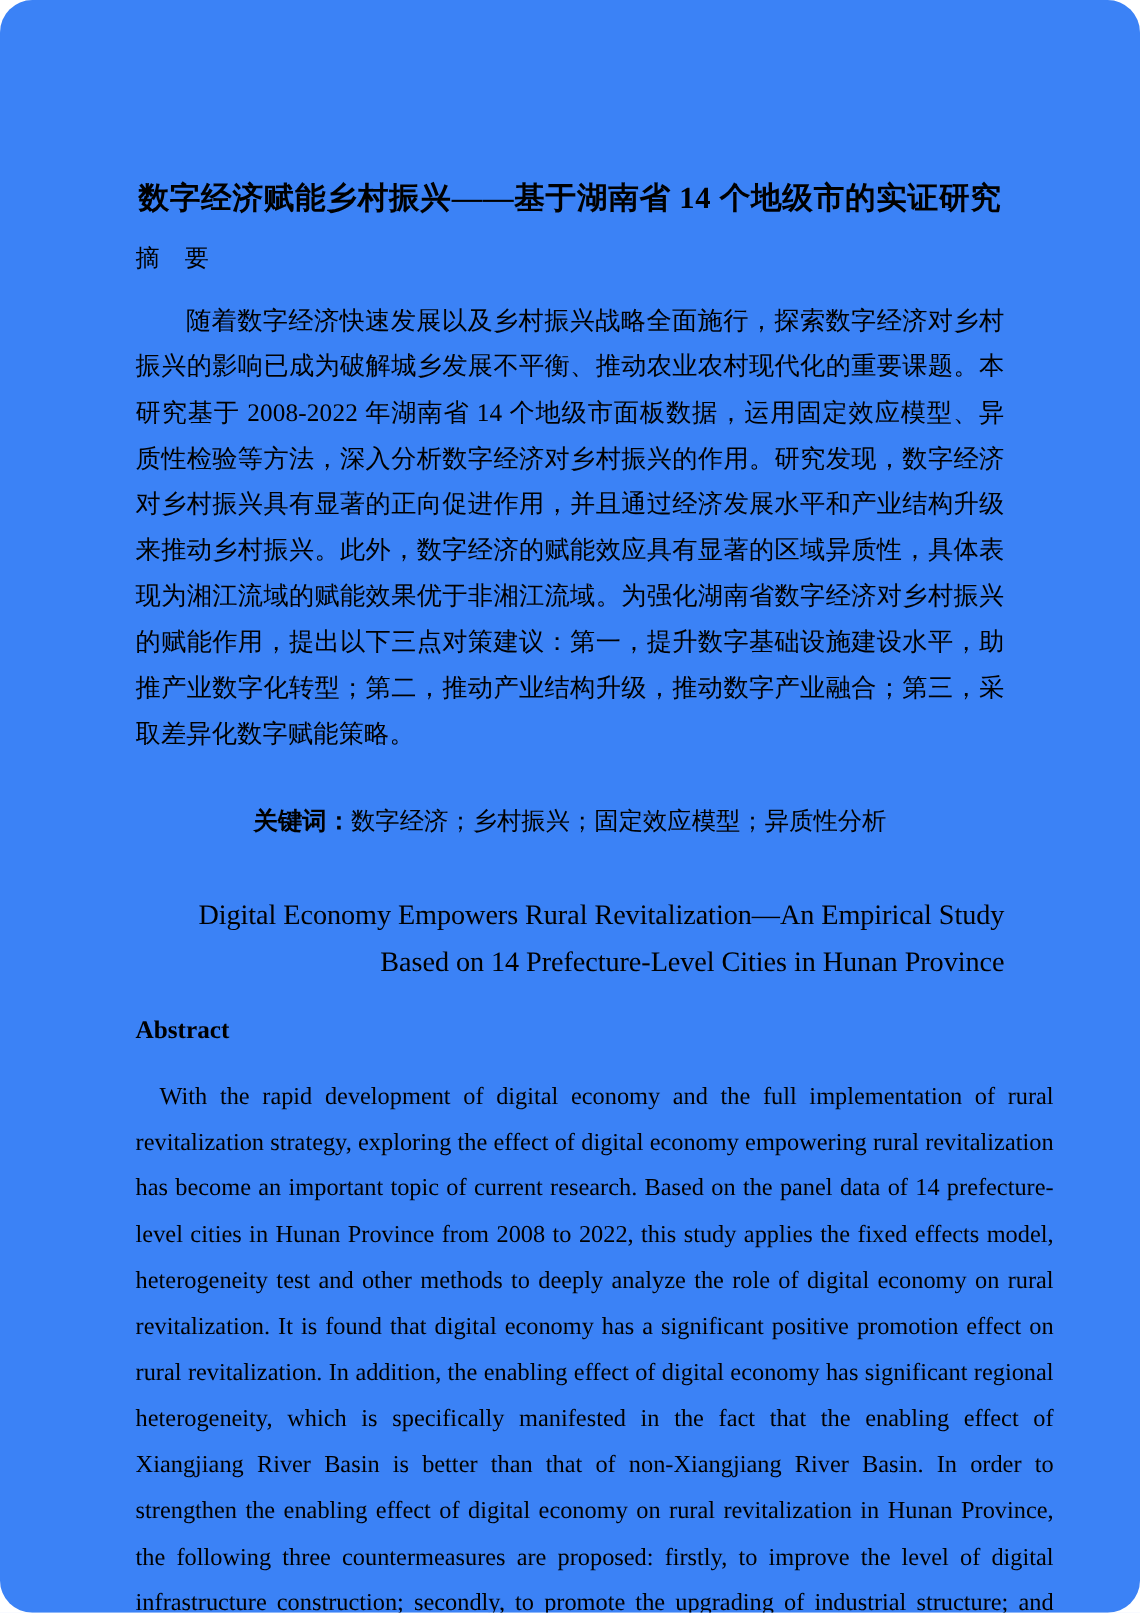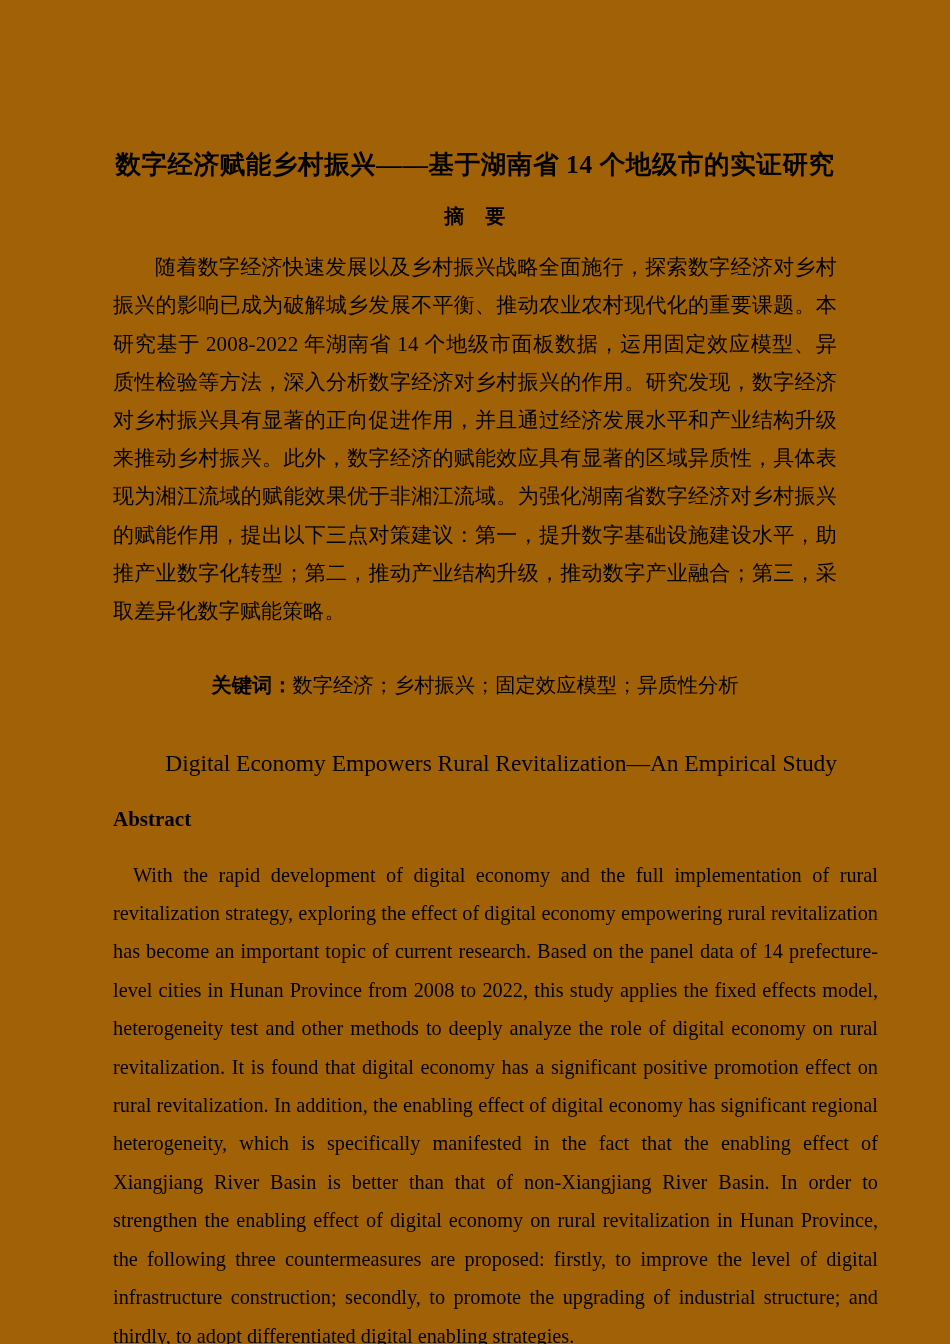--- a/index.html
+++ b/index.html
@@ -5,26 +5,27 @@
   html, body {
     margin: 0;
     padding: 0;
     background: #ffffff;
   }
 
   .page {
     position: relative;
     width: 950px;
     height: 1344px;
-    background: #a16207;
+    background: #3b82f6;
     margin: 0 auto;
     overflow: hidden;
     box-sizing: border-box;
     font-family: "Liberation Serif", "DejaVu Serif", serif;
     color: #000000;
+    border-radius: 27px;
   }
 
   .content {
     position: absolute;
     left: 113px;
     top: 0;
     width: 724px;
   }
 
   
@@ -33,23 +34,23 @@
     font-size: 25.5px;
     font-weight: 700;
     line-height: 1.35;
     letter-spacing: 0.6px;
     margin-top: 148px;
     white-space: nowrap;
   }
 
   
   .cn-abstract-heading {
-    text-align: center;
+    text-align: left;
     font-size: 20px;
-    font-weight: 700;
+    font-weight: 400;
     line-height: 1.6;
     margin-top: 12px;
     letter-spacing: 0.5px;
   }
 
   
   .cn-body {
     font-size: 21px;
     line-height: 38.2px;
     text-align: justify;
@@ -110,20 +111,21 @@
     <h2 class="cn-abstract-heading">摘　要</h2>
 
     <p class="cn-body">随着数字经济快速发展以及乡村振兴战略全面施行，探索数字经济对乡村振兴的影响已成为破解城乡发展不平衡、推动农业农村现代化的重要课题。本研究基于 2008-2022 年湖南省 14 个地级市面板数据，运用固定效应模型、异质性检验等方法，深入分析数字经济对乡村振兴的作用。研究发现，数字经济对乡村振兴具有显著的正向促进作用，并且通过经济发展水平和产业结构升级来推动乡村振兴。此外，数字经济的赋能效应具有显著的区域异质性，具体表现为湘江流域的赋能效果优于非湘江流域。为强化湖南省数字经济对乡村振兴的赋能作用，提出以下三点对策建议：第一，提升数字基础设施建设水平，助推产业数字化转型；第二，推动产业结构升级，推动数字产业融合；第三，采取差异化数字赋能策略。</p>
 
     <p class="cn-keywords">
       <span class="kw-label">关键词：</span><span>数字经济；乡村振兴；固定效应模型；异质性分析</span>
     </p>
 
     <h2 class="en-title">
       <span>Digital Economy Empowers Rural Revitalization—An Empirical Study</span><br>
+      <span>Based on 14 Prefecture-Level Cities in Hunan Province</span>
     </h2>
 
     <h3 class="en-abstract-heading">Abstract</h3>
 
     <p class="en-body">With the rapid development of digital economy and the full implementation of rural revitalization strategy, exploring the effect of digital economy empowering rural revitalization has become an important topic of current research. Based on the panel data of 14 prefecture-level cities in Hunan Province from 2008 to 2022, this study applies the fixed effects model, heterogeneity test and other methods to deeply analyze the role of digital economy on rural revitalization. It is found that digital economy has a significant positive promotion effect on rural revitalization. In addition, the enabling effect of digital economy has significant regional heterogeneity, which is specifically manifested in the fact that the enabling effect of Xiangjiang River Basin is better than that of non-Xiangjiang River Basin. In order to strengthen the enabling effect of digital economy on rural revitalization in Hunan Province, the following three countermeasures are proposed: firstly, to improve the level of digital infrastructure construction; secondly, to promote the upgrading of industrial structure; and thirdly, to adopt differentiated digital enabling strategies.</p>
 
   </div>
 </div>
 
 </body></html>

